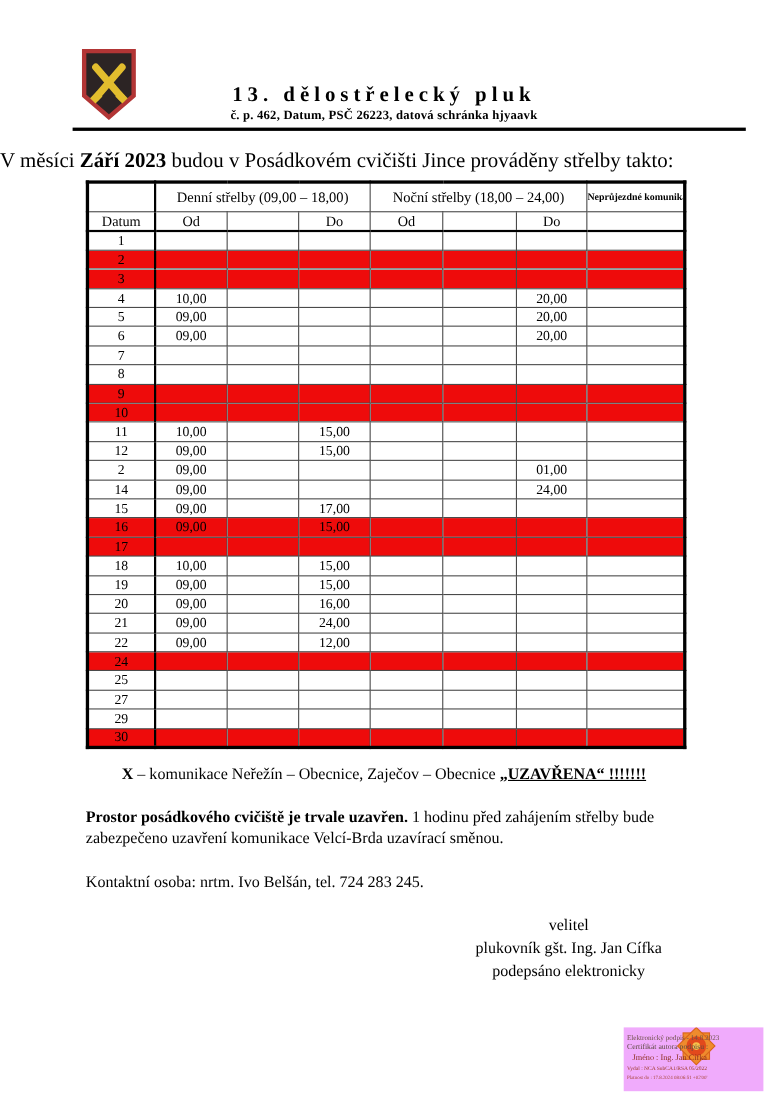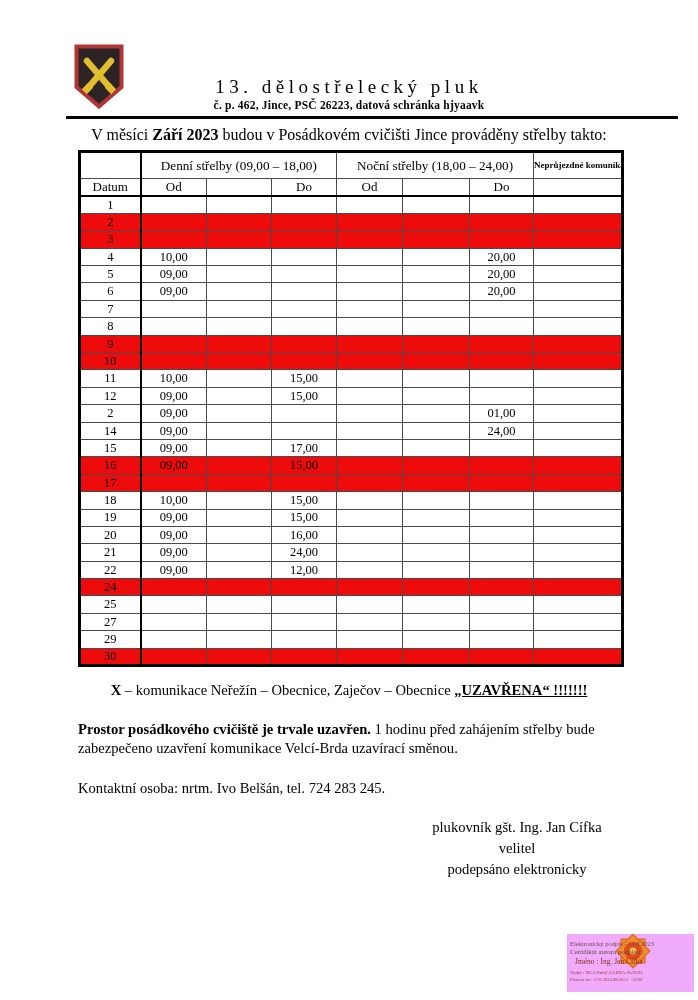--- a/index.html
+++ b/index.html
@@ -2,24 +2,24 @@
 <html style="--red: #ee0b0b;"><head>
 <meta charset="utf-8">
 <style>
   html,body{margin:0;padding:0;}
   body{
     width:698px;height:1000px;background:#fff;position:relative;overflow:hidden;
     font-family:"Liberation Serif",serif;color:#000;
   }
   .header{position:relative;padding-top:76px;}
   .logo{position:absolute;left:74px;top:44px;}
-  .unit-title{text-align:center;font-size:19px;font-weight:normal;letter-spacing:4.5px;}
+  .unit-title{text-align:center;font-size:19px;font-weight:bold;letter-spacing:4.5px;}
   .unit-address{text-align:center;font-size:11.5px;font-weight:bold;margin-top:1px;letter-spacing:.2px;}
   .rule{height:3px;background:#000;margin:5px 20px 0 66px;}
-  .intro{text-align:center;font-size:16px;margin:7px 0 6px;}
+  .intro{text-align:left;font-size:19px;margin:17px 0 6px;}
   .intro b{font-weight:bold;}
 
   table.sched{margin-left:78px;width:543px;border-collapse:collapse;border:3px solid #000;table-layout:fixed;}
   table.sched th,table.sched td{
     border:1px solid #4a4a4a;padding:0;text-align:center;vertical-align:middle;
     font-weight:normal;overflow:hidden;white-space:nowrap;
   }
   table.sched td:first-child,table.sched th.c0{border-right:2px solid #000;}
   thead tr.grp th{font-size:13.2px;height:25px;}
   thead tr.grp th.imp{font-size:9px;font-weight:bold;line-height:1.15;}
@@ -54,21 +54,21 @@
     <g stroke="#e2bd2e" stroke-width="6.5" stroke-linecap="round">
       <line x1="13" y1="45" x2="37" y2="17"></line>
       <line x1="13" y1="17" x2="37" y2="45"></line>
     </g>
     <g fill="#e2bd2e">
       <rect x="9" y="41" width="9" height="7" transform="rotate(-45 13.5 44.5)"></rect>
       <rect x="32" y="41" width="9" height="7" transform="rotate(45 36.5 44.5)"></rect>
     </g>
   </svg>
   <div class="unit-title">13. dělostřelecký pluk</div>
-  <div class="unit-address">č. p. 462, Jince, PSČ 26223, datová schránka hjyaavk</div>
+  <div class="unit-address">č. p. 462, Datum, PSČ 26223, datová schránka hjyaavk</div>
 </div>
 
 <div class="rule"></div>
 
 <p class="intro"><span>V měsíci </span><b>Září 2023</b><span> budou v Posádkovém cvičišti Jince prováděny střelby takto:</span></p>
 
 <table class="sched">
   <colgroup>
     <col style="width:61px">
       <col style="width:66px">
@@ -371,22 +371,22 @@
     </tbody>
 </table>
 
 <p class="legend"><span class="xb">X</span><span> – komunikace Neřežín – Obecnice, Zaječov – Obecnice </span><span class="closed">„UZAVŘENA“ !!!!!!!</span></p>
 
 <p class="notice"><b>Prostor posádkového cvičiště je trvale uzavřen.</b><span> 1 hodinu před zahájením střelby bude zabezpečeno uzavření komunikace Velcí-Brda uzavírací směnou.</span></p>
 
 <p class="contact">Kontaktní osoba: nrtm. Ivo Belšán, tel. 724 283 245.</p>
 
 <div class="signature">
+  <div>velitel</div>
   <div>plukovník gšt. Ing. Jan Cífka</div>
-  <div>velitel</div>
   <div>podepsáno elektronicky</div>
 </div>
 
 <div class="stamp">
   <svg class="seal" width="40" height="40" viewBox="0 0 40 40" aria-hidden="true">
     <g fill="#ef8b2d" stroke="#d9641c" stroke-width="1">
       <rect x="8" y="8" width="24" height="24"></rect>
       <rect x="8" y="8" width="24" height="24" transform="rotate(45 20 20)"></rect>
     </g>
     <circle cx="20" cy="20" r="9" fill="#e2491c"></circle>

